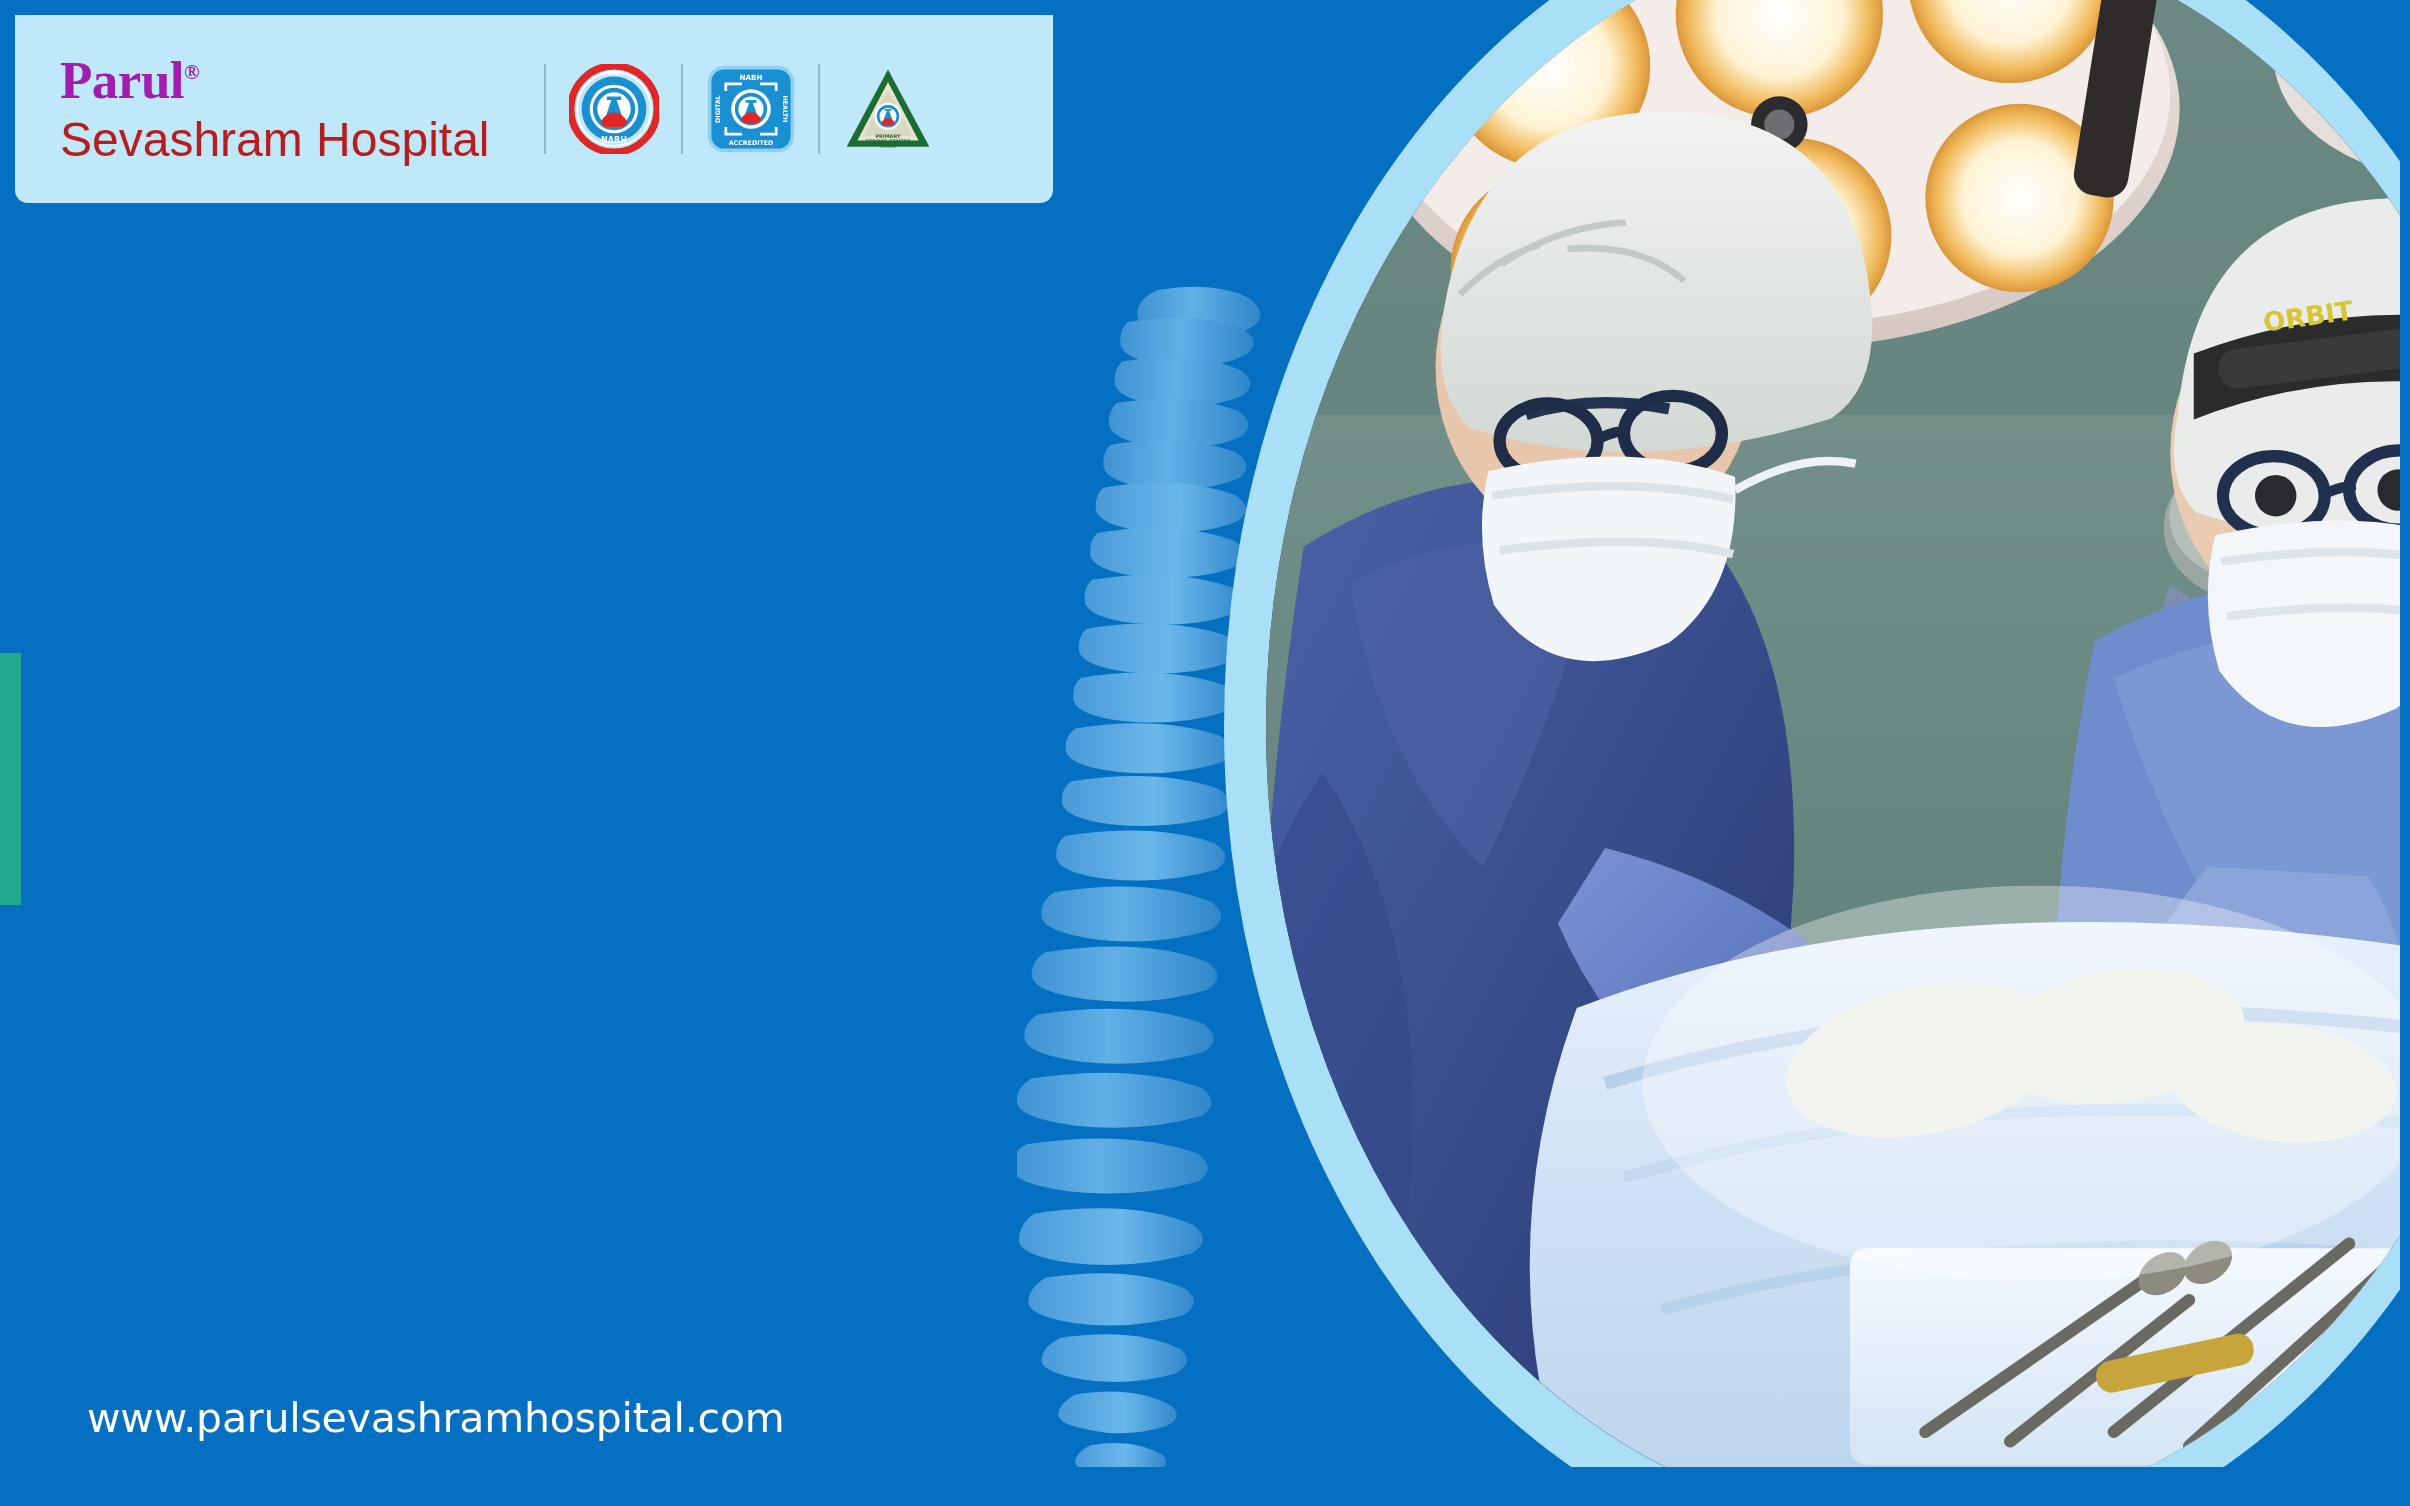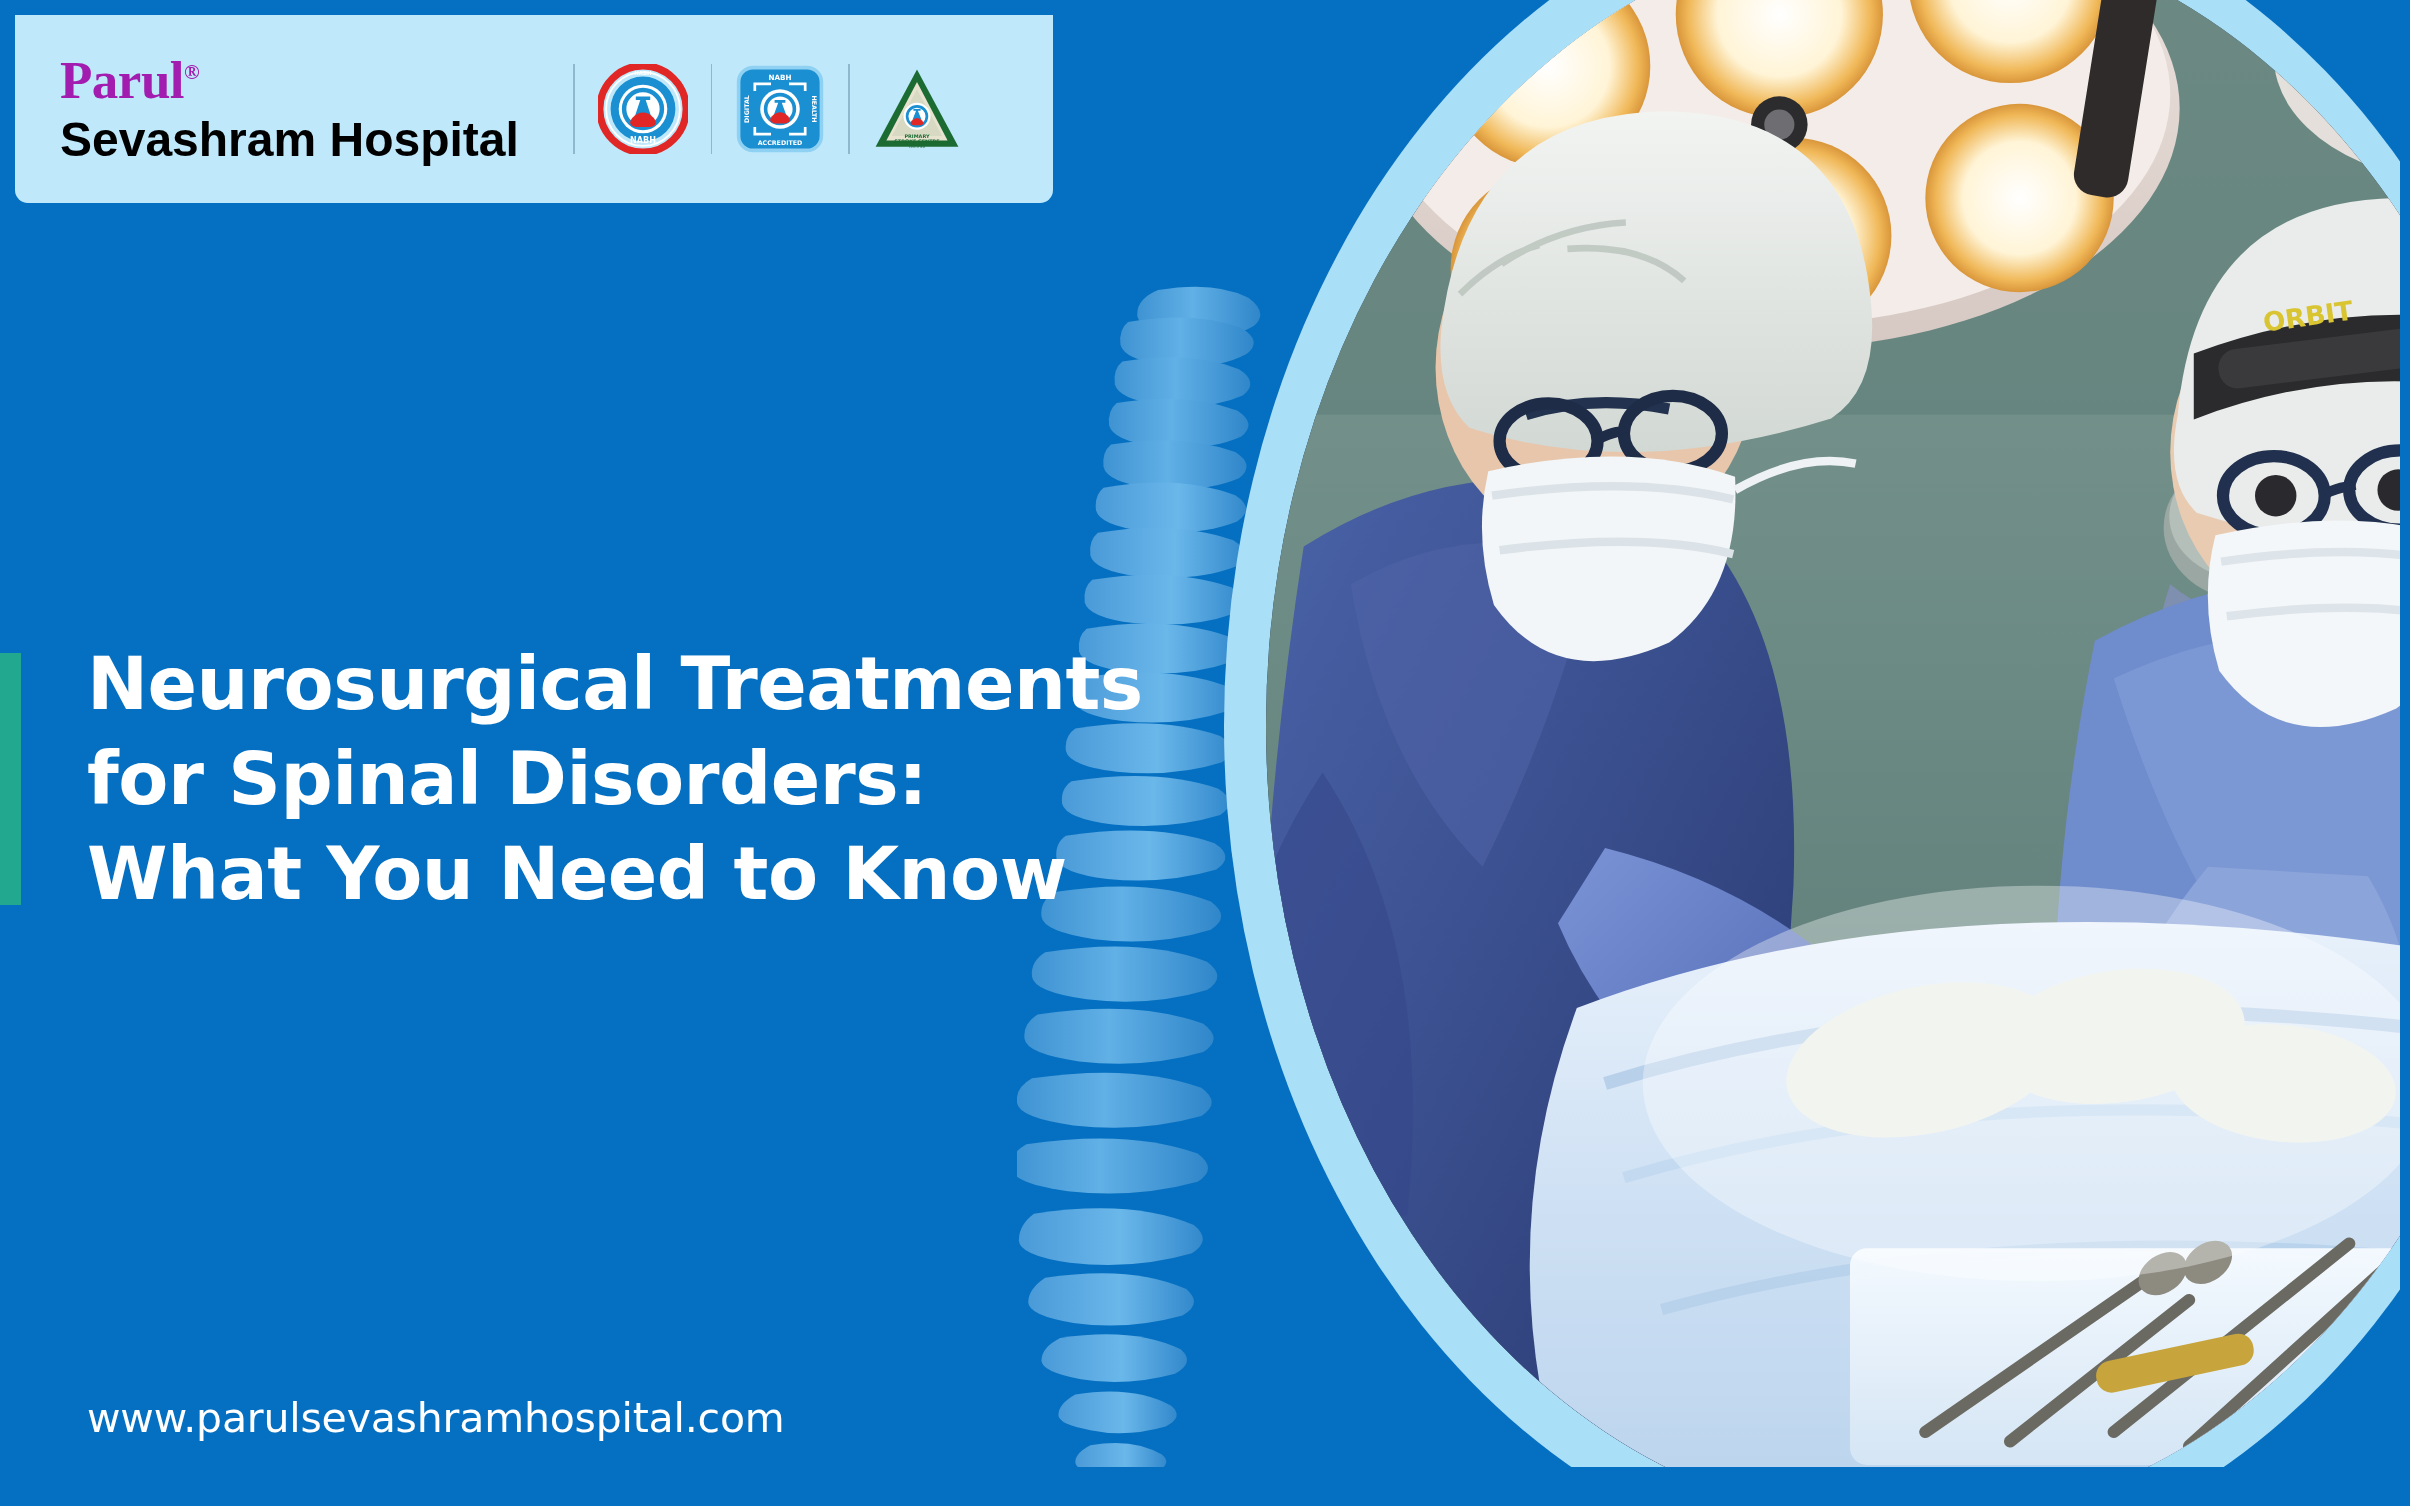--- a/index.html
+++ b/index.html
@@ -112,22 +112,22 @@
     display: inline-block;
     font-family: Liberation Serif, serif;
   }
   .brand-reg {
     font-size: 21px;
     vertical-align: super;
     font-weight: 600;
   }
   .brand-bottom {
     font-size: 48px;
-    font-weight: 700;
-    color: #000000;
+    font-weight: 400;
+    color: #b91c1c;
     margin-top: 9.4px;
     letter-spacing: 0px;
     font-family: "Liberation Sans", sans-serif;
   }
 
   .badges {
     display: flex;
     align-items: center;
     margin-left: 32px;
     gap: 0;
@@ -471,22 +471,17 @@
           <text x="50" y="88" font-family="DejaVu Sans" font-size="5.5" fill="#1b6b33" text-anchor="middle" font-weight="bold">STROKE CENTRE</text>
           <text x="50" y="93" font-family="DejaVu Sans" font-size="3.6" fill="#1b6b33" text-anchor="middle">CERTIFIED</text>
         </svg>
       </div>
 
     </div>
   </div>
 
   <div class="accent-bar"></div>
 
-  <div class="headline">
-    <span class="ln">Neurosurgical Treatments</span>
-    <span class="ln">for Spinal Disorders:</span>
-    <span class="ln">What You Need to Know</span>
-  </div>
 
   <div class="site-url">www.parulsevashramhospital.com</div>
 
 </div>
 
 
 </body></html>

